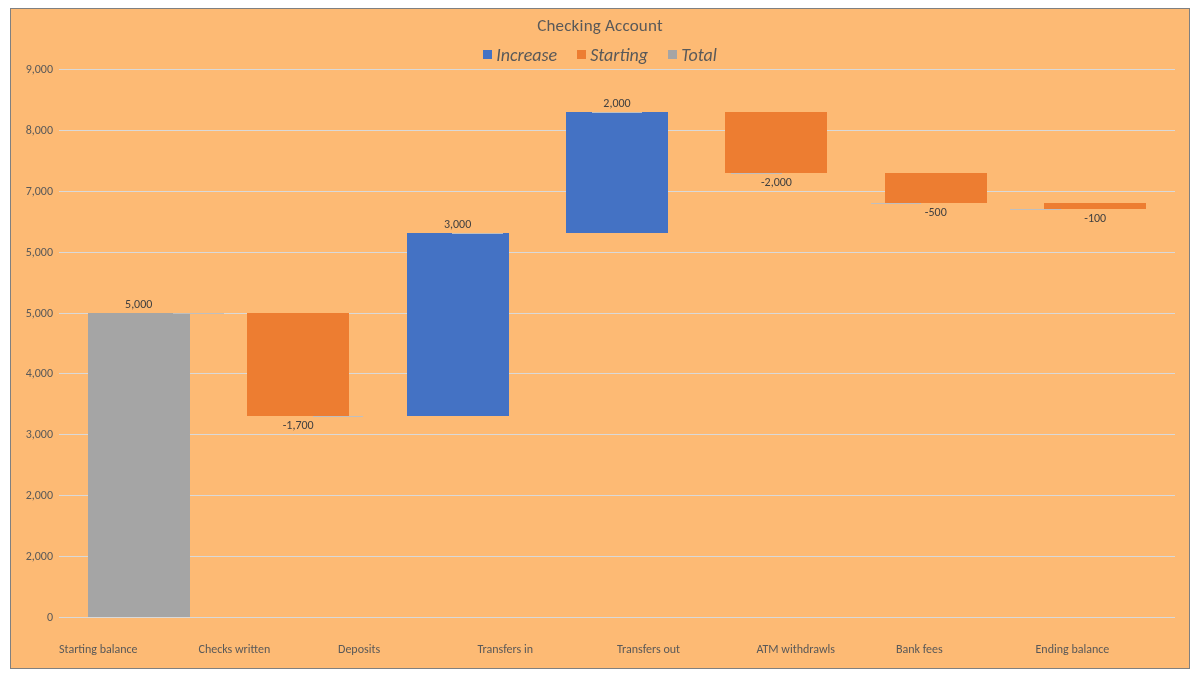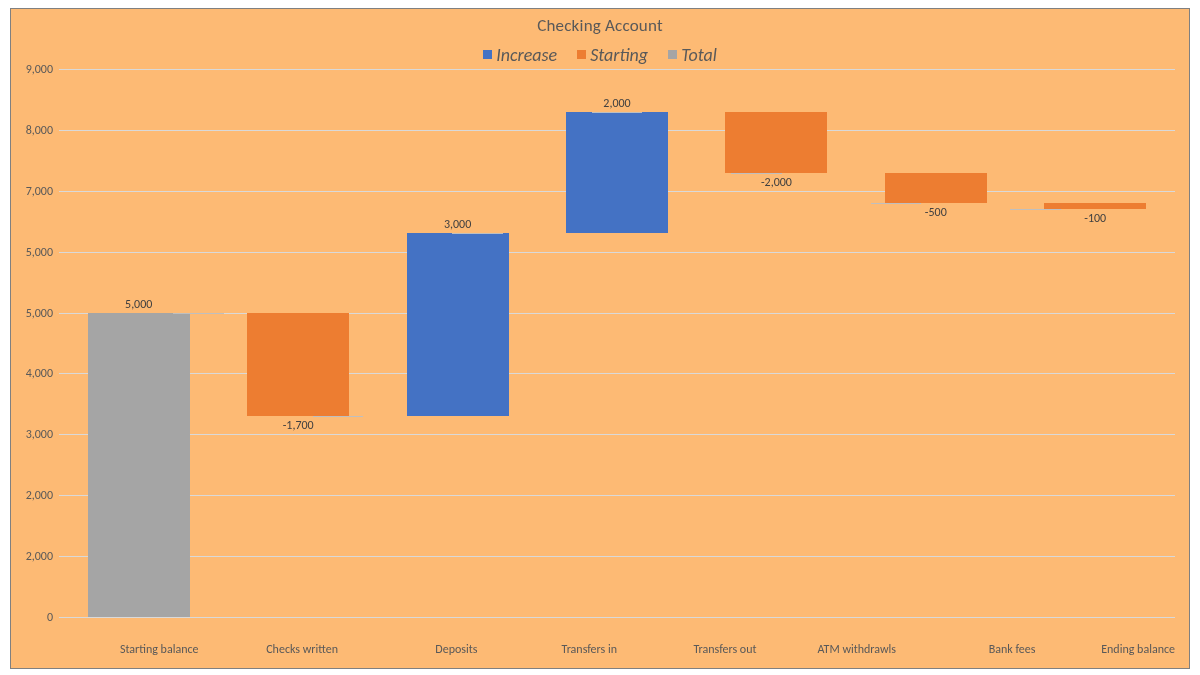--- a/index.html
+++ b/index.html
@@ -82,21 +82,21 @@
     white-space: nowrap;
   }
   .cats {
     position: absolute;
     left: 0; right: 0;
     bottom: -20px;
     display: flex;
   }
   .cat {
     flex: 1 1 0;
-    text-align: right;
+    text-align: left;
     font-size: 12px;
     color: #595959;
   }
   .bars {
     position: absolute;
     left: 0; right: 0; top: 0; bottom: 0;
     display: flex;
   }
   .slot {
     flex: 1 1 0;

